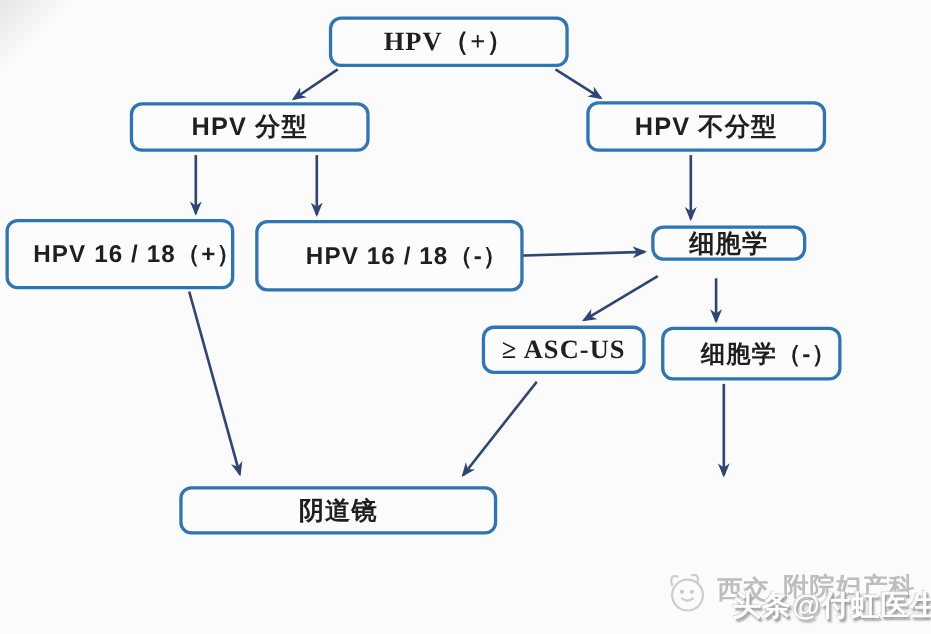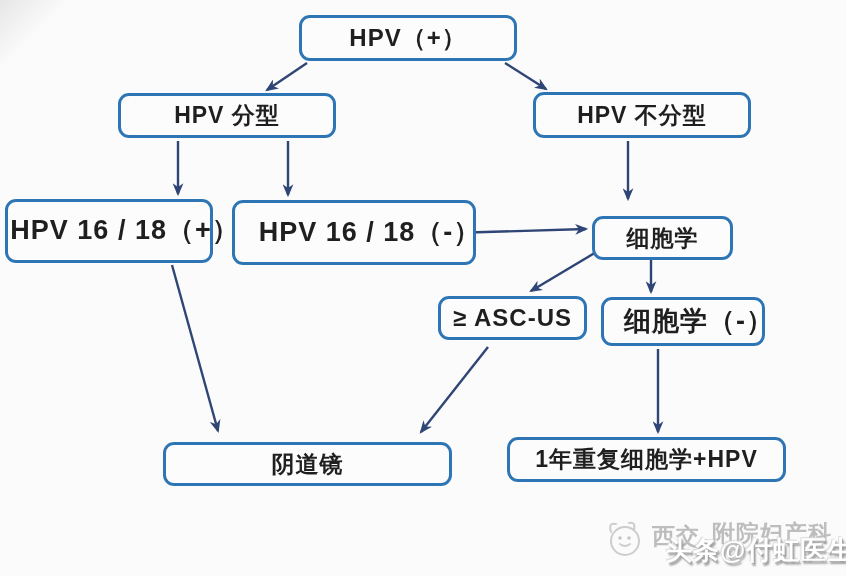--- a/index.html
+++ b/index.html
@@ -31,22 +31,22 @@
     flex-direction: column;
     align-items: center;
     justify-content: center;
     color: #1f1f1f;
     font-weight: 600;
     font-size: 23px;
     letter-spacing: 1px;
     line-height: 1.25;
     white-space: nowrap;
   }
-  .node.fs22 { font-size: 27px; padding-left: 32px; }
-  .node.fs24 { font-size: 24px; }
+  .node.fs22 { font-size: 22px; padding-left: 32px; }
+  .node.fs24 { font-size: 24px; font-family: Liberation Serif, serif; }
   .wm-hospital {
     position: absolute;
     color: #bdbdbd;
     font-size: 23px;
     font-weight: 700;
     letter-spacing: 1px;
     white-space: nowrap;
   }
   .wm-byline {
     position: absolute;
@@ -98,39 +98,36 @@
   </div>
 
   <div class="node fs22" style="left:5px;top:199px;width:208px;height:64px">
     <span>HPV 16 / 18（+）</span>
   </div>
 
   <div class="node fs22" style="left:232px;top:200px;width:244px;height:65px">
     <span>HPV 16 / 18（-）</span>
   </div>
 
-  <div class="node" style="left:592px;top:216px;width:141px;height:44px">
+  <div class="node" style="left:592px;top:205px;width:141px;height:32px">
     <span>细胞学</span>
   </div>
 
   <div class="node fs24" style="left:438px;top:296px;width:149px;height:44px">
     <span>≥ ASC-US</span>
   </div>
 
   <div class="node fs22" style="left:601px;top:297px;width:164px;height:49px">
     <span>细胞学（-）</span>
   </div>
 
   <div class="node" style="left:163px;top:442px;width:289px;height:44px">
     <span>阴道镜</span>
   </div>
 
-  <div class="node" style="left:507px;top:437px;width:279px;height:45px">
-    <span>1年重复细胞学+HPV</span>
-  </div>
 
   <svg class="wm-logo" width="52" height="48" viewBox="0 0 52 48" xmlns="http://www.w3.org/2000/svg">
     <g stroke="#cdcdcd" stroke-width="2" fill="none" stroke-linecap="round">
       <circle cx="27" cy="27" r="14"></circle>
       <path d="M13 18 Q10 8 18 10"></path>
       <path d="M36 16 Q38 7 31 9"></path>
       <path d="M22 30 Q27 34 32 30"></path>
     </g>
     <g fill="#c6c6c6">
       <circle cx="22" cy="24" r="1.8"></circle>

